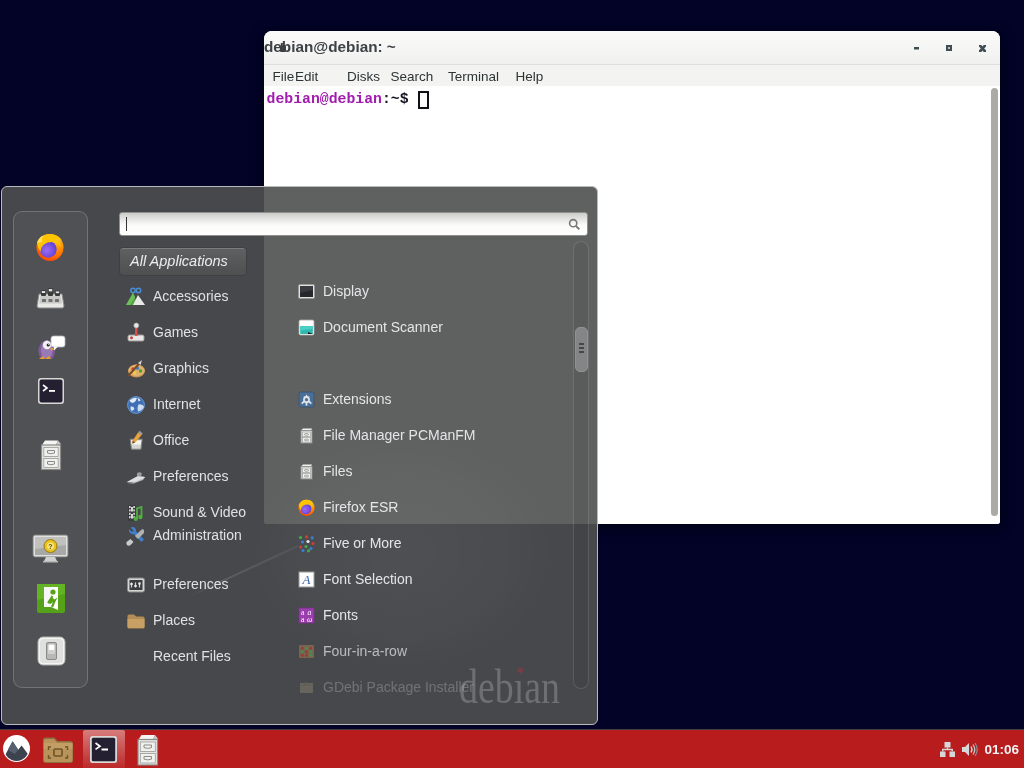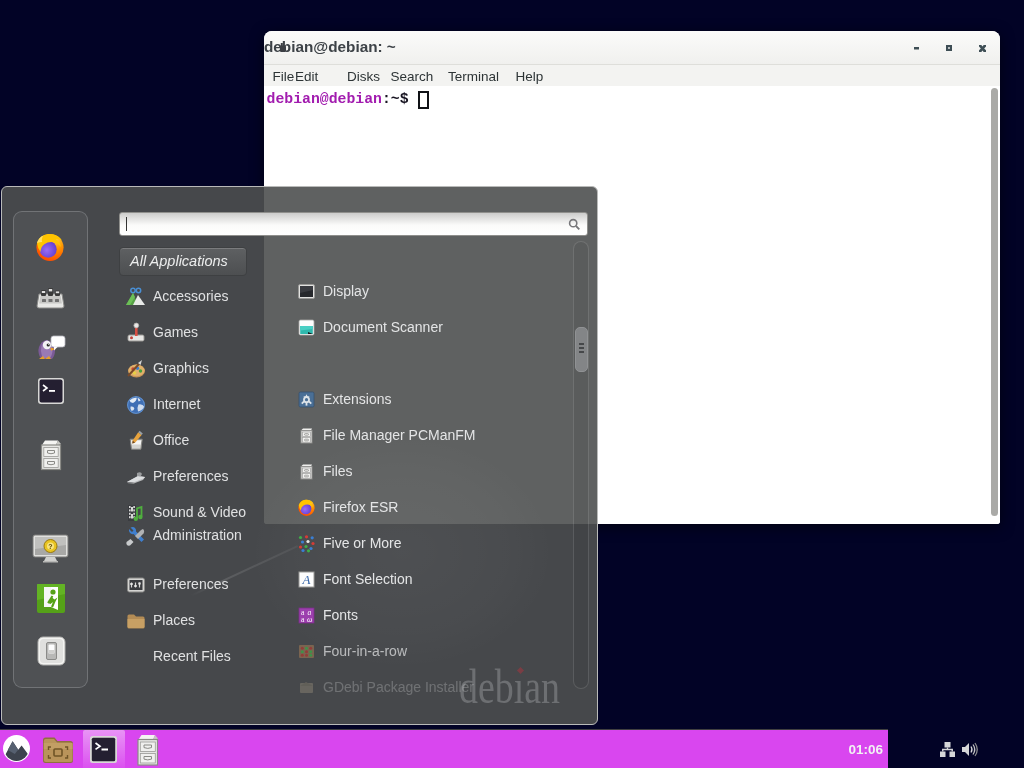--- a/index.html
+++ b/index.html
@@ -10,21 +10,21 @@
 #titlebar{position:absolute;left:0;top:0;right:0;height:33px;background:linear-gradient(#fbfbfa,#f0f0ee);border-bottom:1px solid #dededa;border-radius:8px 8px 0 0;}
 #title{position:absolute;left:0;right:0;top:7px;font-weight:bold;font-size:15.3px;color:#3d4247;}
 #menubar{position:absolute;left:0;top:34px;right:0;height:21px;background:#f3f3f1;border-bottom:6px solid #1d4ed8;font-size:13.5px;color:#2d3436;}
 #menubar span{position:absolute;top:4px;}
 #tcontent{position:absolute;left:0;top:55px;right:0;bottom:0;background:#fff;border-radius:0 0 3px 3px;}
 #prompt{position:absolute;left:2.5px;top:4px;line-height:18px;font-family:"Liberation Mono",monospace;font-weight:bold;font-size:14.8px;white-space:pre;color:#171421;}
 #prompt .g{color:#a21caf;text-align:right;}
 #cursor{position:absolute;left:154px;top:5px;width:7px;height:14px;border:2px solid #101216;display:inline-block;}
 #tscroll{position:absolute;right:2px;top:2px;width:7px;height:428px;background:#aaaaa7;border-radius:4px;}
 
-#taskbar{position:absolute;left:0;top:729px;width:888px;height:39px;background:#d946ef;border-top:1px solid #404040;box-sizing:border-box;}
+#taskbar{position:absolute;left:0;top:729px;width:1024px;height:39px;background:#b91c1c;border-top:1px solid #404040;box-sizing:border-box;}
 #clock{position:absolute;right:5px;top:12px;font-size:13.5px;font-weight:bold;color:#f2f3f4;}
 #activebtn{position:absolute;left:83px;top:0;width:42px;height:39px;background:linear-gradient(rgba(255,255,255,.42),rgba(255,255,255,.05));border-radius:2px;}
 
 #menu{position:absolute;left:1px;top:186px;width:597px;height:539px;background:rgba(78,80,80,0.9);border:1.5px solid #b9bab9;border-radius:6px;box-sizing:border-box;}
 #sidebar{position:absolute;left:11px;top:24px;width:73px;height:475px;background:rgba(255,255,255,0.05);border:1px solid rgba(200,205,208,0.28);border-radius:9px;}
 #searchbox{position:absolute;left:117px;top:25px;width:469px;height:24px;background:linear-gradient(#cccccb,#fbfbfa 55%,#fff);border:1px solid #8f8f8c;border-radius:3px;box-sizing:border-box;}
 #searchbox .tcur{position:absolute;left:6px;top:4px;width:1px;height:14px;background:#333;}
 #allapps{position:absolute;left:117px;top:60px;width:128px;height:29px;background:linear-gradient(#5e6062,#4d4f51);border:1px solid #3e4042;box-shadow:inset 0 1px 0 rgba(255,255,255,.18);border-radius:4px;box-sizing:border-box;color:#eceded;font-size:14.5px;line-height:27px;padding-left:10px;font-style:italic;}
 .cat{position:absolute;left:123px;height:36px;width:160px;}
 .cat .ci{position:absolute;left:0;top:7px;width:22px;height:22px;}

